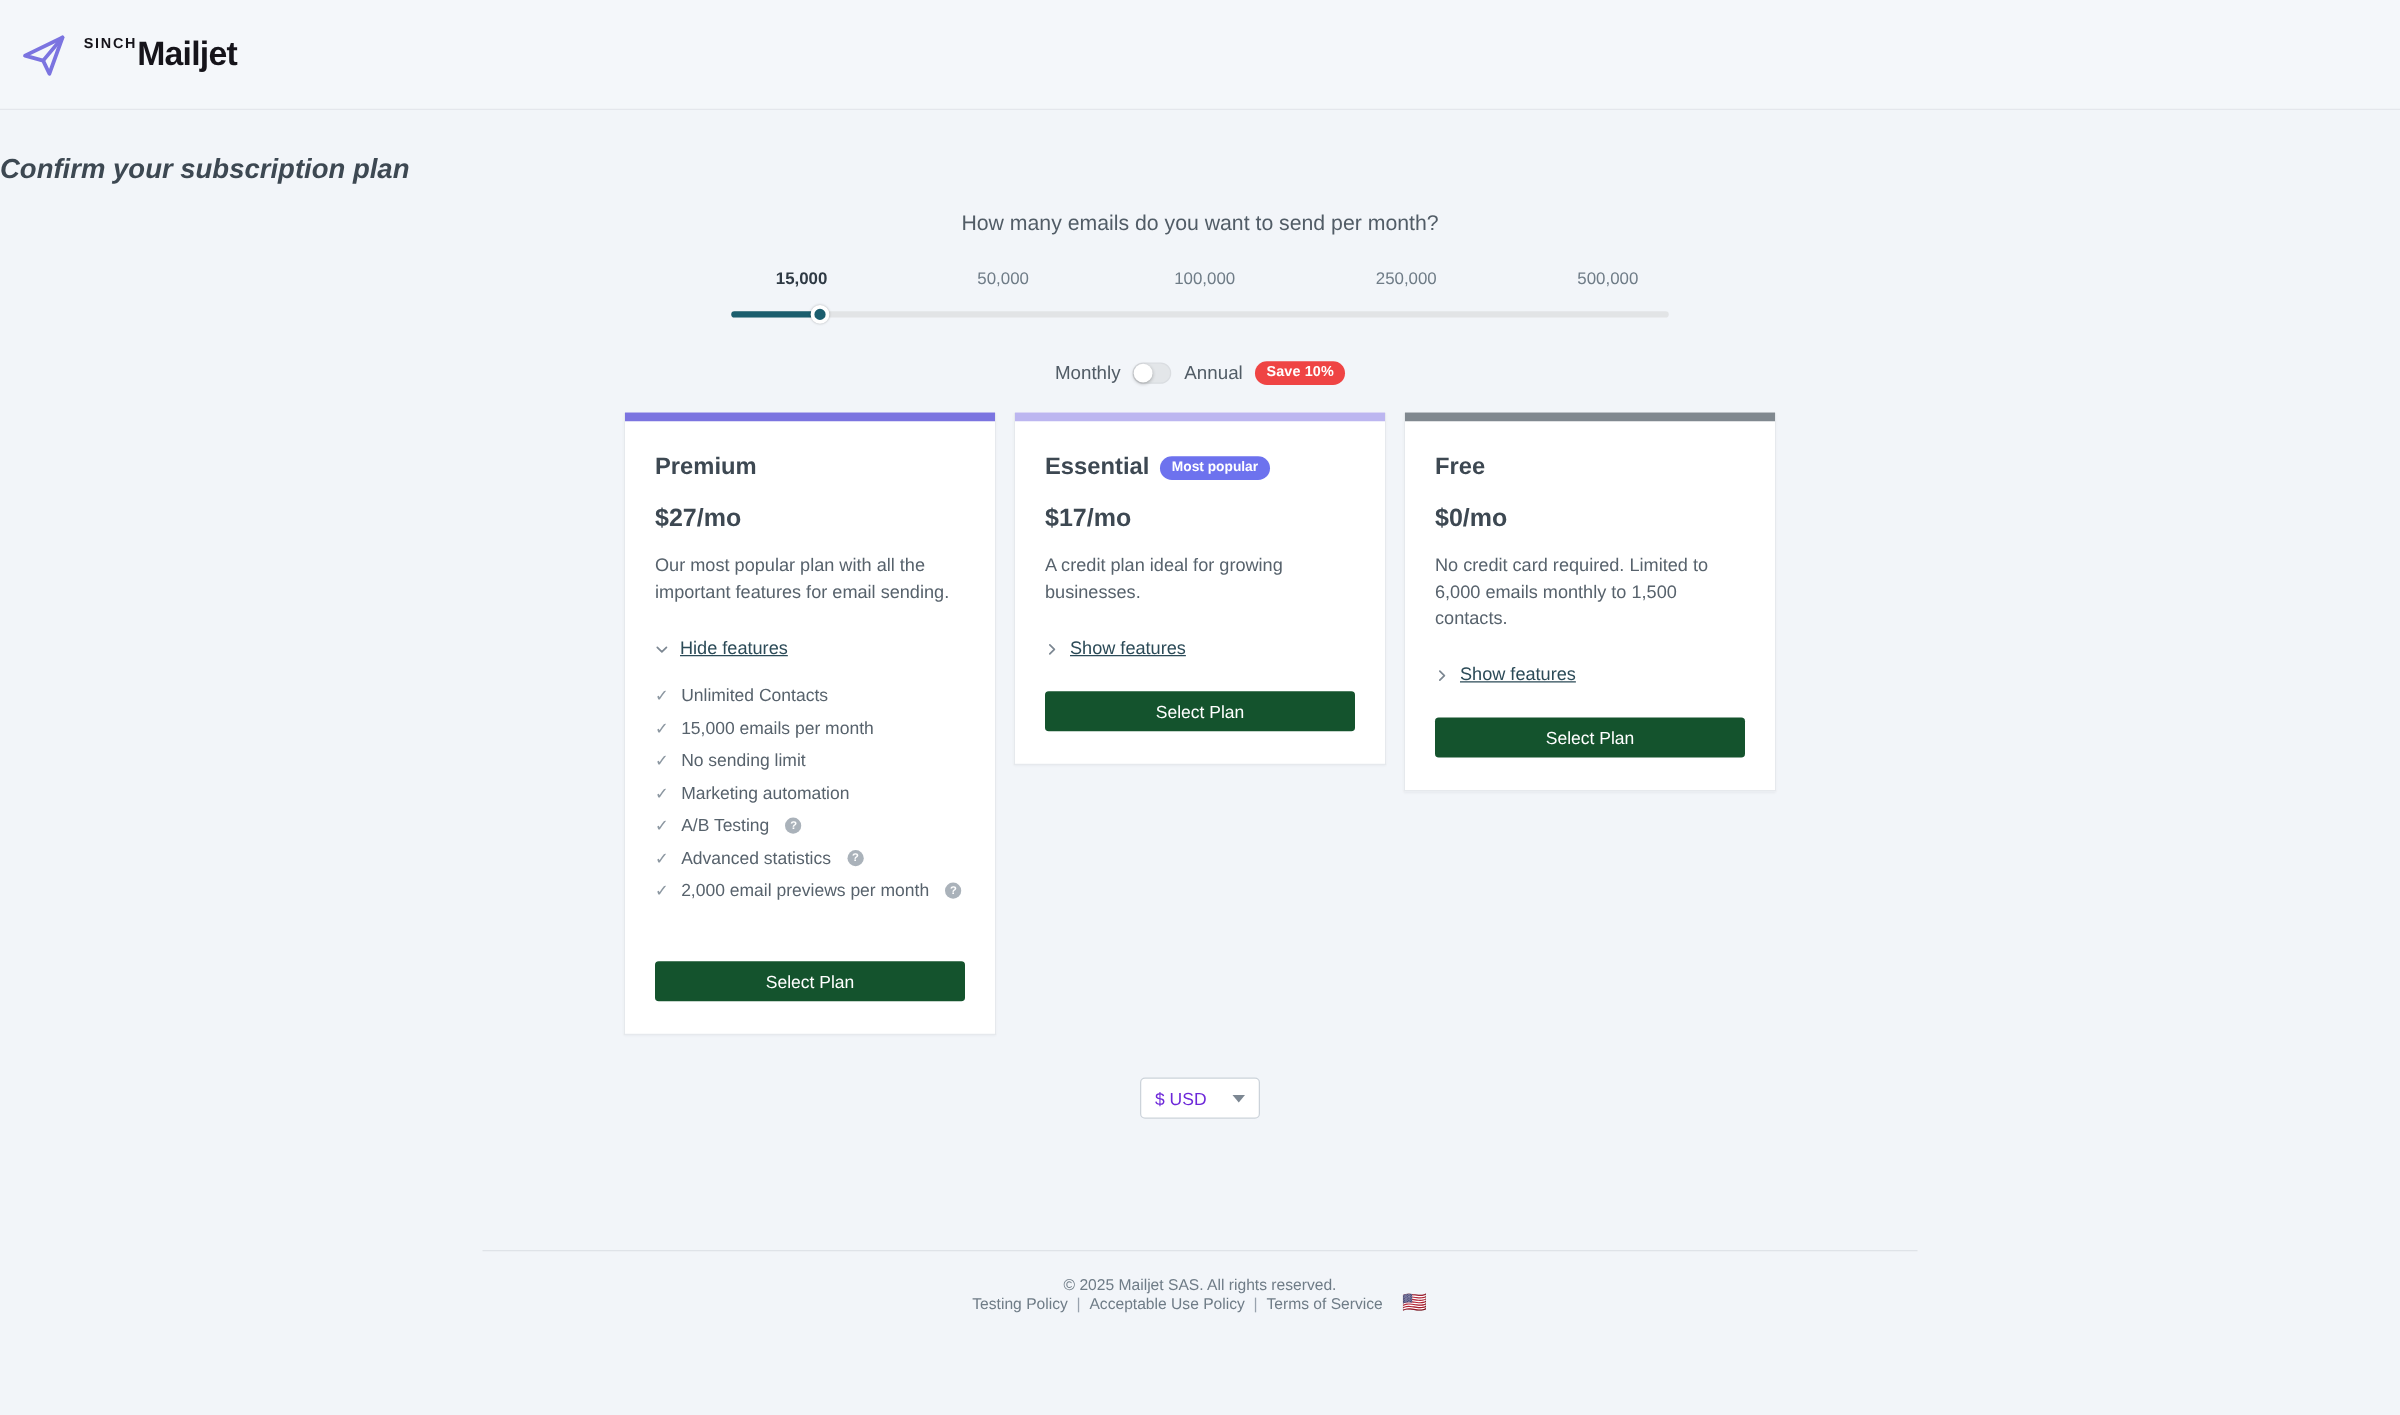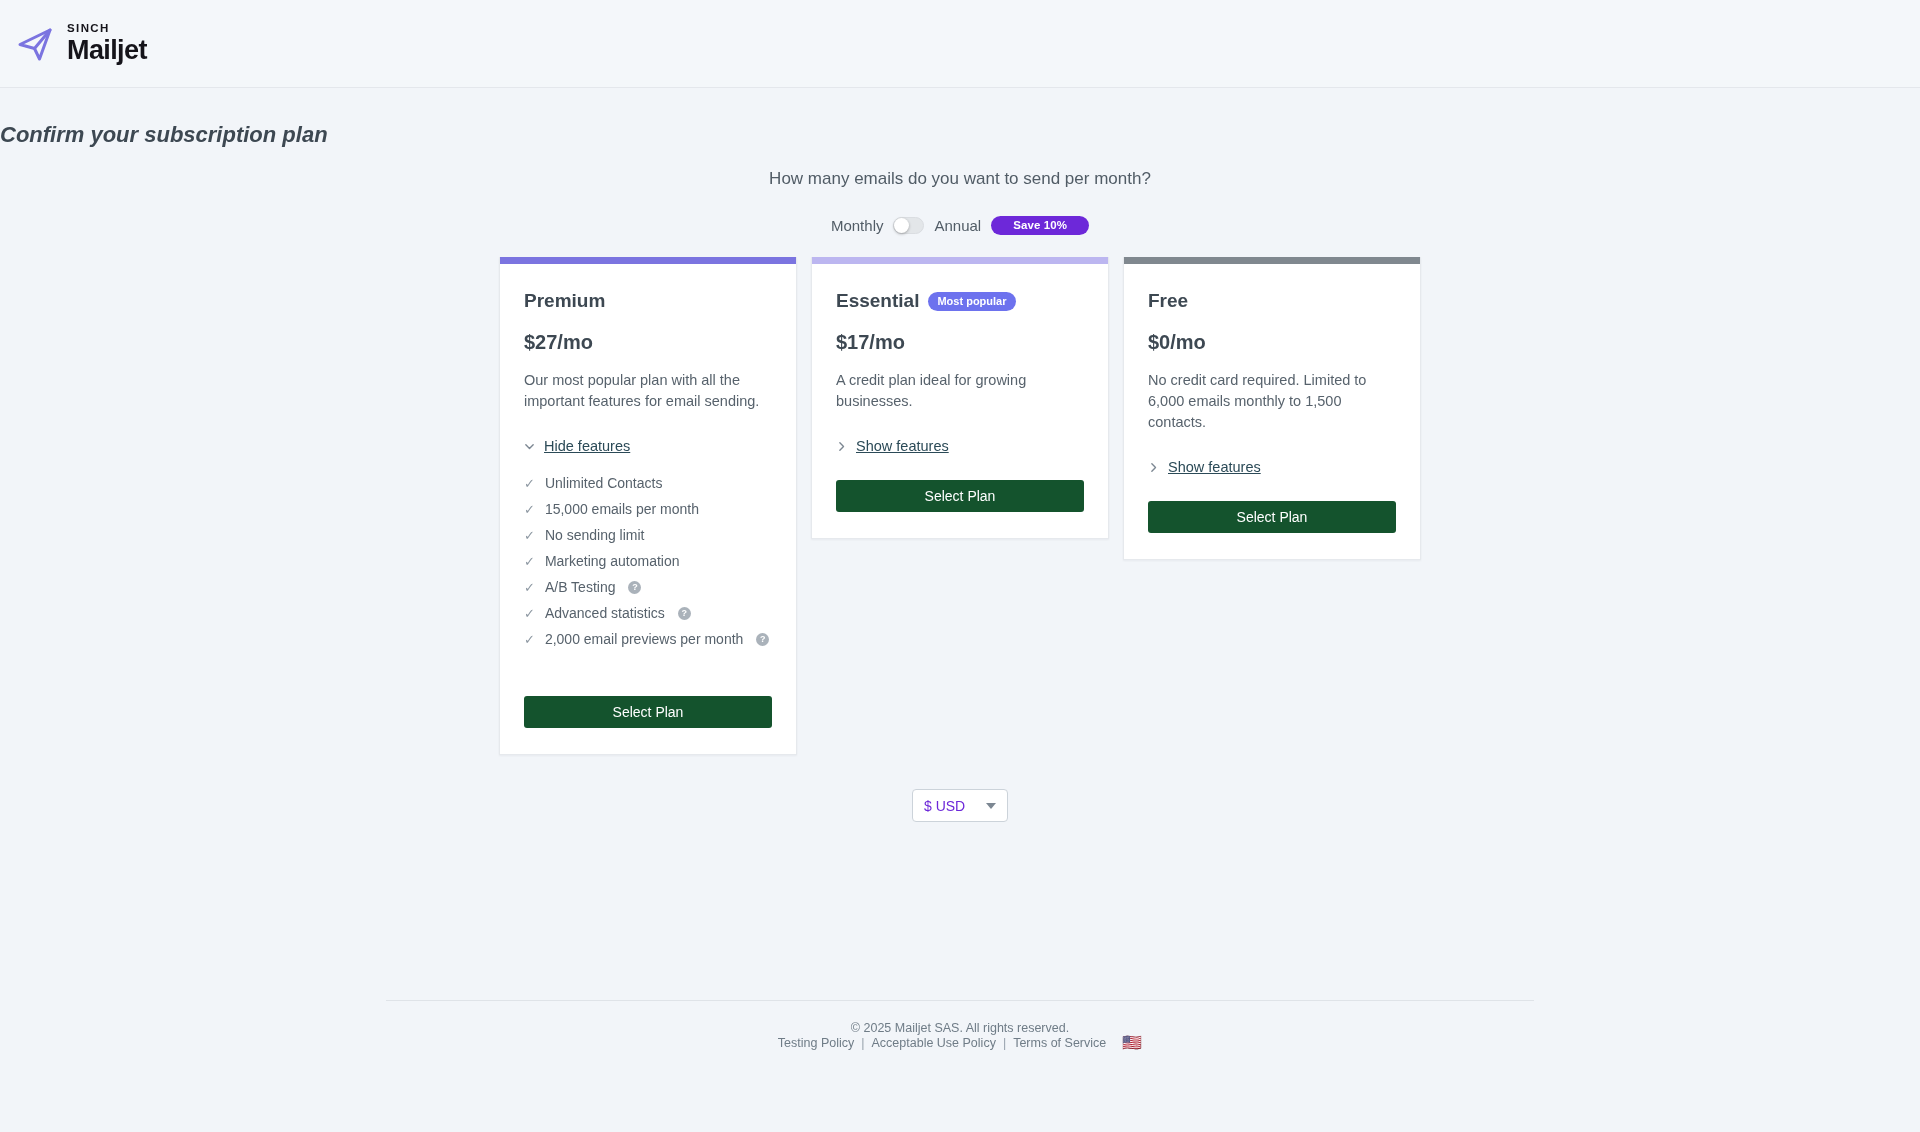--- a/index.html
+++ b/index.html
@@ -13,21 +13,21 @@
   
   .header {
     height: 88px; width: 100%;
     background: #f4f7fa;
     border-bottom: 1px solid #e4e7ec;
     display: flex; align-items: center;
     padding-left: 14px;
   }
   .logo-wrap { display: flex; align-items: center; gap: 9px; }
   .logo-mark { width: 44px; height: 44px; display: block; }
-  .logo-text { display: flex; flex-direction: column; line-height: 1; }
+  .logo-text { display: flex; flex-direction: row; line-height: 1; }
   .logo-sinch {
     font-size: 11.5px; font-weight: bold; letter-spacing: 1.4px;
     color: #15141a; margin-bottom: 2px;
   }
   .logo-mailjet {
     font-size: 27px; font-weight: bold; letter-spacing: -0.6px; color: #15141a;
   }
 
   
   .main { width: 100%; }
@@ -76,23 +76,23 @@
     width: 31px; height: 17px; border-radius: 10px;
     background: #e3e6e9; position: relative; cursor: pointer;
     border: 1px solid #dadde1;
   }
   .toggle .knob {
     position: absolute; top: 0px; left: 0px;
     width: 15px; height: 15px; border-radius: 50%;
     background: #ffffff; box-shadow: 0 1px 3px rgba(0,0,0,.3);
   }
   .save-badge {
-    background: #6d28d9; color: #ffffff;
+    background: #ef4444; color: #ffffff;
     font-size: 11.5px; font-weight: bold;
-    padding: 3px 22px 4px; border-radius: 10px;
+    padding: 3px 9px 4px; border-radius: 10px;
     letter-spacing: .1px;
   }
 
   
   .cards {
     display: flex; justify-content: center; align-items: flex-start;
     gap: 14px; margin-top: 22px;
   }
   .card {
     width: 298px; background: #ffffff;
@@ -182,20 +182,34 @@
       <span class="logo-mailjet">Mailjet</span>
     </span>
   </div>
 </div>
 
 <div class="main">
 
   <div class="page-title">Confirm your subscription plan</div>
   <div class="page-sub">How many emails do you want to send per month?</div>
 
+  <div class="slider-block">
+    <div class="tick-row" id="tick-row">
+        <span class="tick-label active" style="left: 7.5%;">15,000</span>
+        <span class="tick-label" style="left: 29%;">50,000</span>
+        <span class="tick-label" style="left: 50.5%;">100,000</span>
+        <span class="tick-label" style="left: 72%;">250,000</span>
+        <span class="tick-label" style="left: 93.5%;">500,000</span>
+      </div>
+    <div class="slider-track-wrap">
+      <div class="slider-track"></div>
+      <div class="slider-fill" id="slider-fill" style="width: 9.5%;"></div>
+      <div class="slider-thumb" id="slider-thumb" style="left: 9.5%;"></div>
+    </div>
+  </div>
 
   <div class="billing-row">
     <span class="billing-label">Monthly</span>
     <div class="toggle">
       <div class="knob"></div>
     </div>
     <span class="billing-label">Annual</span>
     <span class="save-badge">Save 10%</span>
   </div>
 

